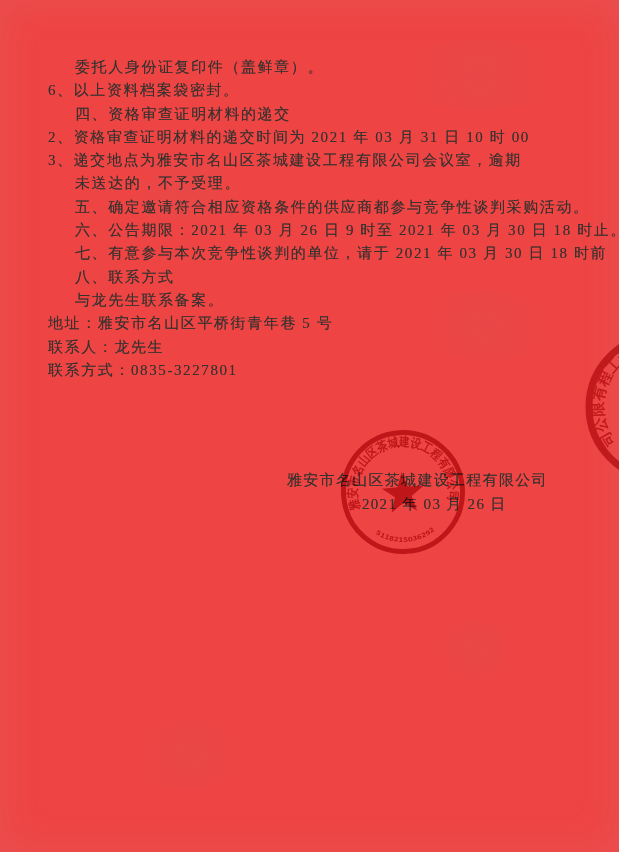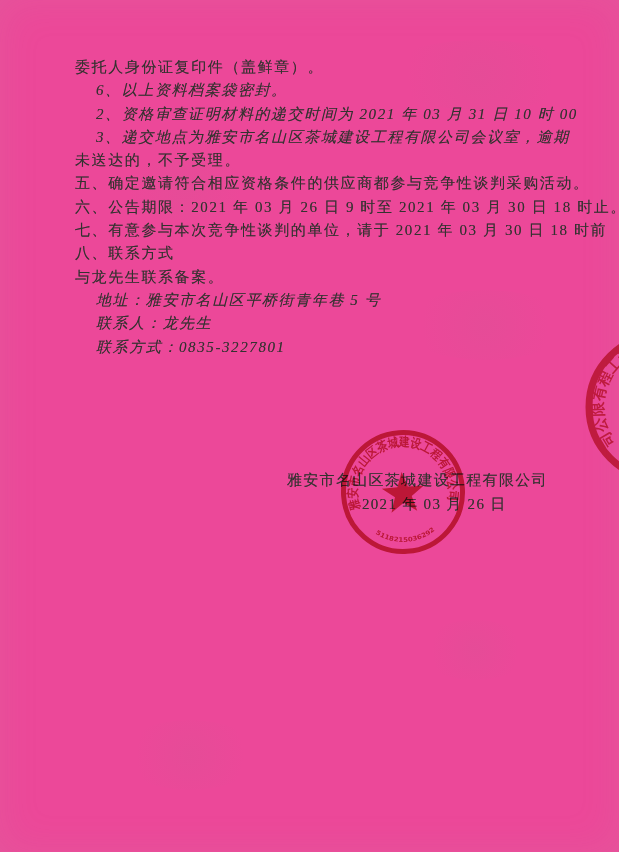--- a/index.html
+++ b/index.html
@@ -23,49 +23,50 @@
 
   
   .doc{
     position:absolute;left:0;top:56px;width:619px;
     color:#333330;
     font-size:15px;
     letter-spacing:1.6px;
     text-shadow:0 0 .5px rgba(40,40,40,.45);
   }
   .line{height:23.3px;line-height:23.3px;white-space:nowrap;padding-left:75px;}
-  .line.ind1{padding-left:96px;font-style:italic;}
+  .line.ind1{padding-left:48px;}
 
   
   .sig{position:absolute;white-space:nowrap;color:#333330;font-size:15px;
        letter-spacing:1.3px;text-shadow:0 0 .5px rgba(40,40,40,.45);}
   .sig-company{left:287px;top:471px;}
   .sig-date{left:362px;top:495px;}
 
   
   svg.seal{position:absolute;mix-blend-mode:multiply;opacity:.93;}
   .seal-main{left:338px;top:427px;transform:rotate(-4deg);}
   .seal-partial{left:571px;top:317px;}
   .seal-arc-text{font-family:"DejaVu Sans","Liberation Sans",sans-serif;font-weight:bold;}
   .seal-num-text{font-family:"DejaVu Sans","Liberation Sans",sans-serif;font-weight:bold;}
 </style>
 </head>
 <body>
 
-<div class="page" style="background: #ec4899;">
+<div class="page" style="background: #ef4444;">
 
   <div class="smudge sm1"></div>
   <div class="smudge sm2"></div>
   <div class="smudge sm3"></div>
   <div class="smudge sm4"></div>
   <div class="smudge sm5"></div>
 
   <div class="doc" id="doc-lines" style="color: rgb(51, 51, 48);">
       <div class="line">委托人身份证复印件（盖鲜章）。</div>
       <div class="line ind1">6、以上资料档案袋密封。</div>
+      <div class="line">四、资格审查证明材料的递交</div>
       <div class="line ind1">2、资格审查证明材料的递交时间为 2021 年 03 月 31 日 10 时 00</div>
       <div class="line ind1">3、递交地点为雅安市名山区茶城建设工程有限公司会议室，逾期</div>
       <div class="line">未送达的，不予受理。</div>
       <div class="line">五、确定邀请符合相应资格条件的供应商都参与竞争性谈判采购活动。</div>
       <div class="line">六、公告期限：2021 年 03 月 26 日 9 时至 2021 年 03 月 30 日 18 时止。</div>
       <div class="line">七、有意参与本次竞争性谈判的单位，请于 2021 年 03 月 30 日 18 时前</div>
       <div class="line">八、联系方式</div>
       <div class="line">与龙先生联系备案。</div>
       <div class="line ind1">地址：雅安市名山区平桥街青年巷 5 号</div>
       <div class="line ind1">联系人：龙先生</div>

